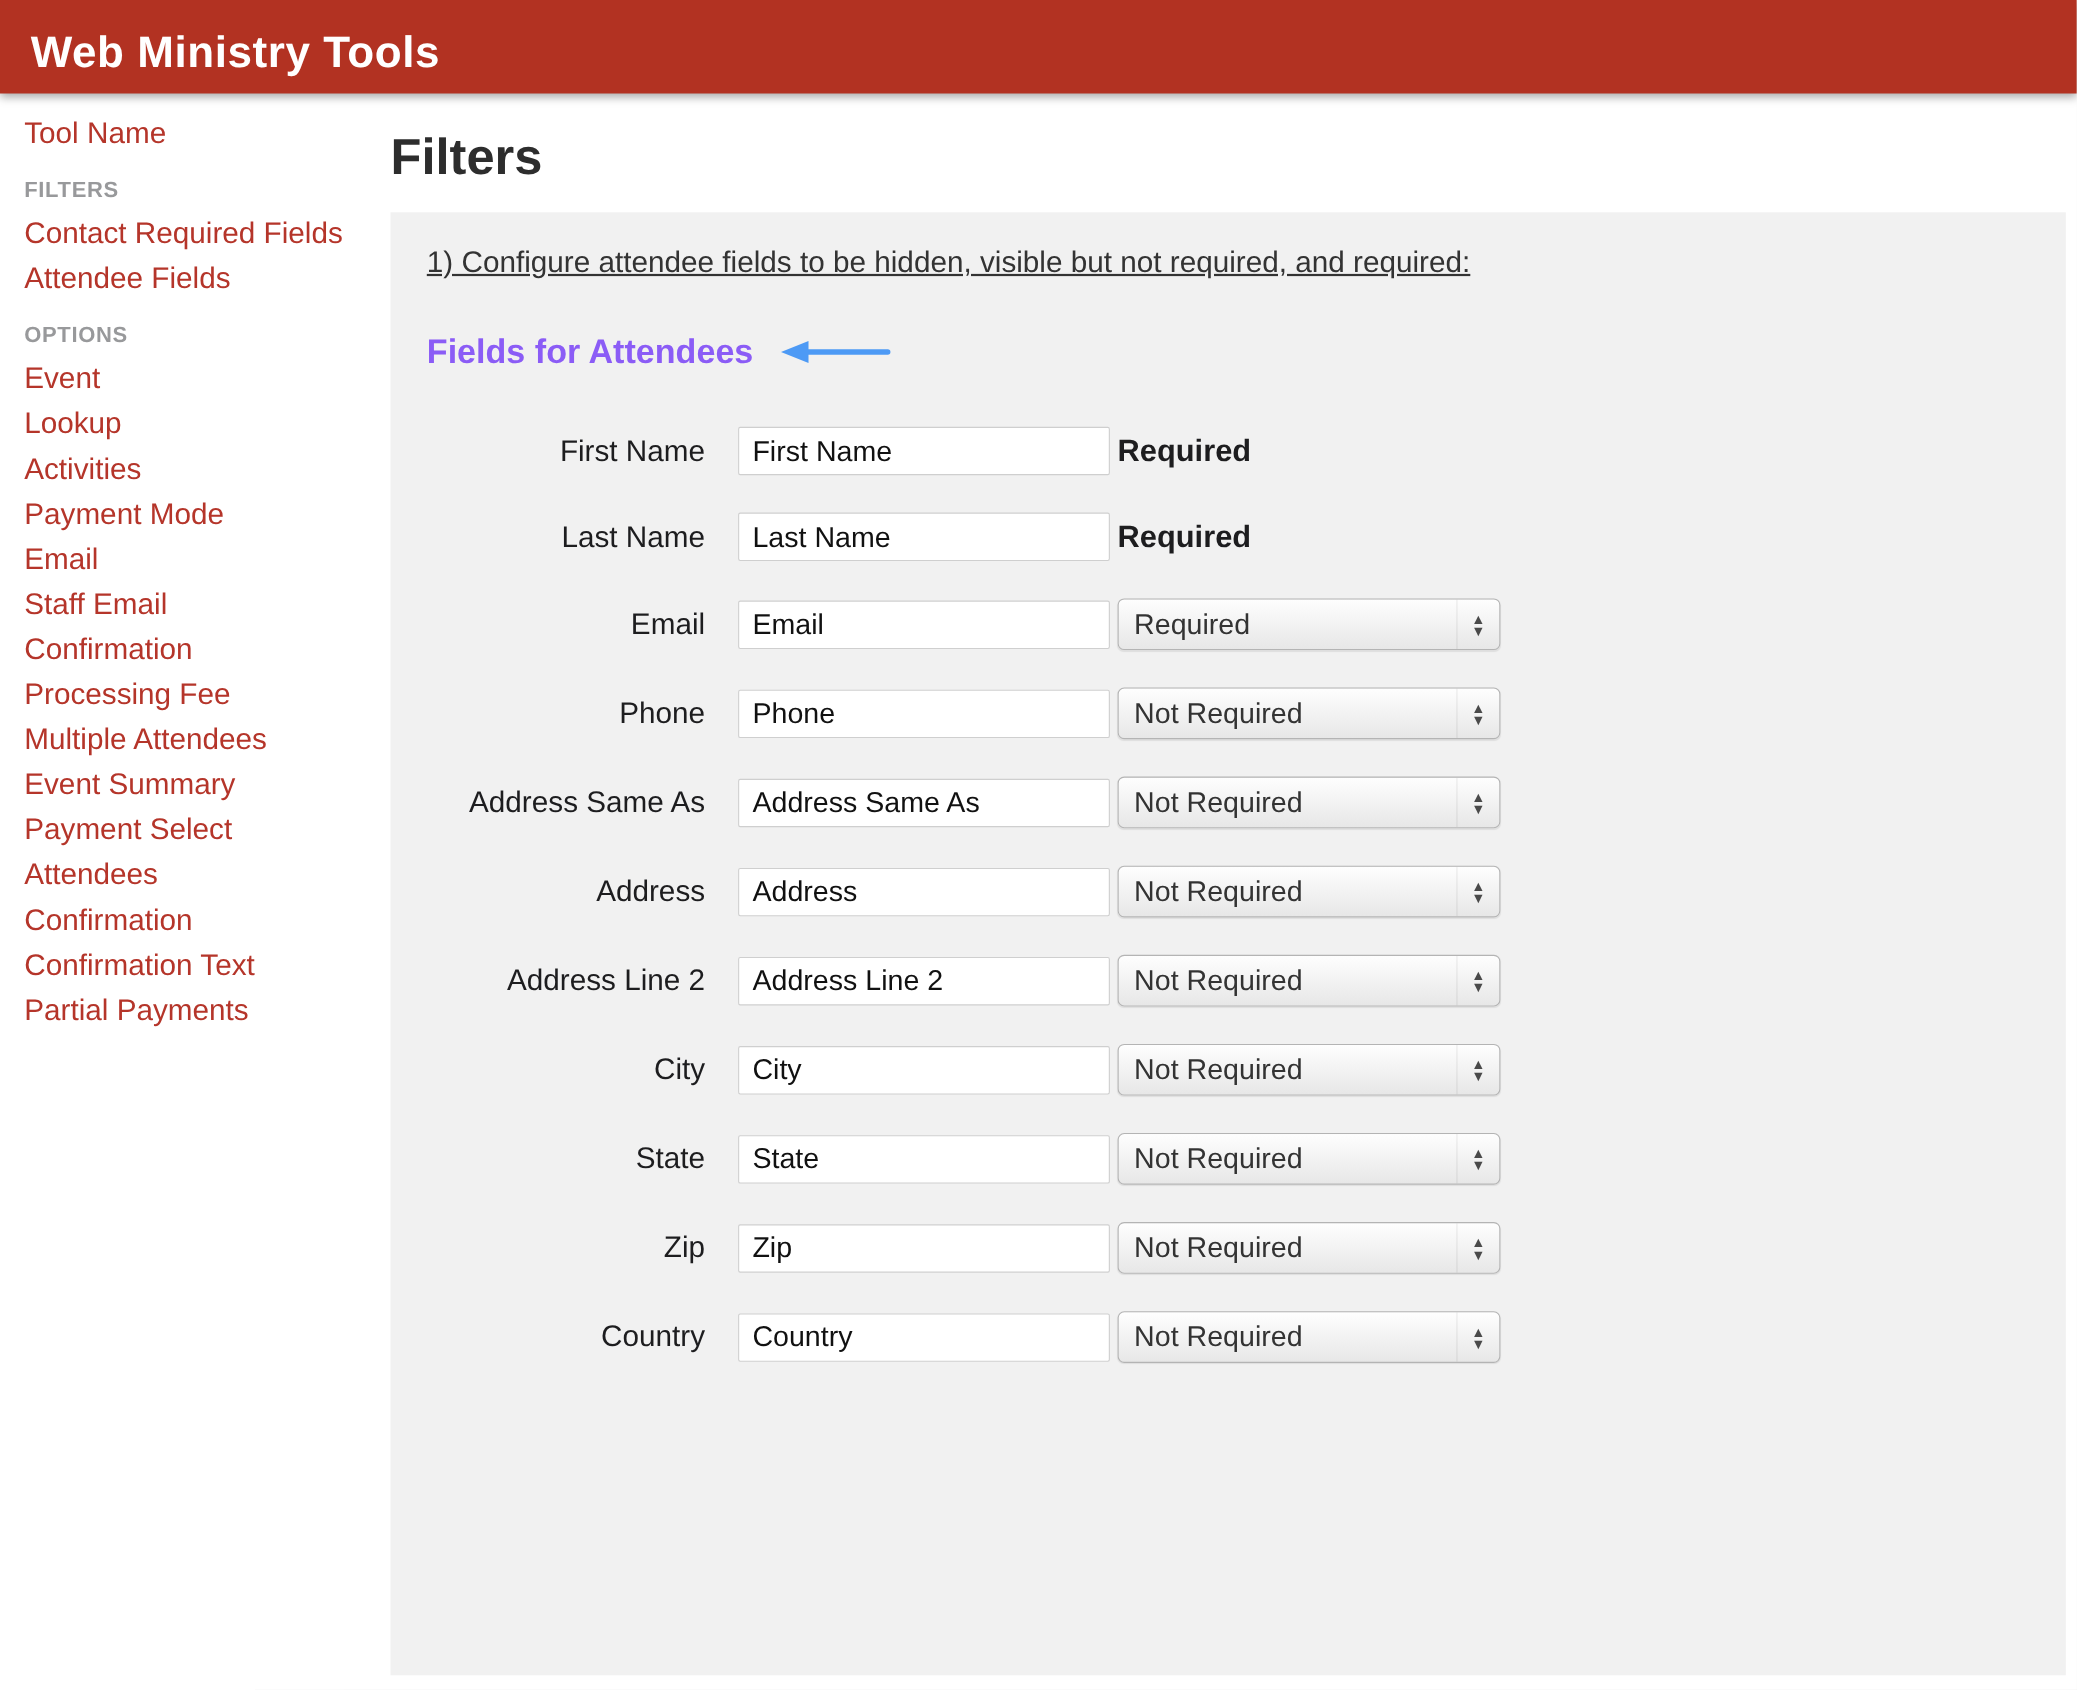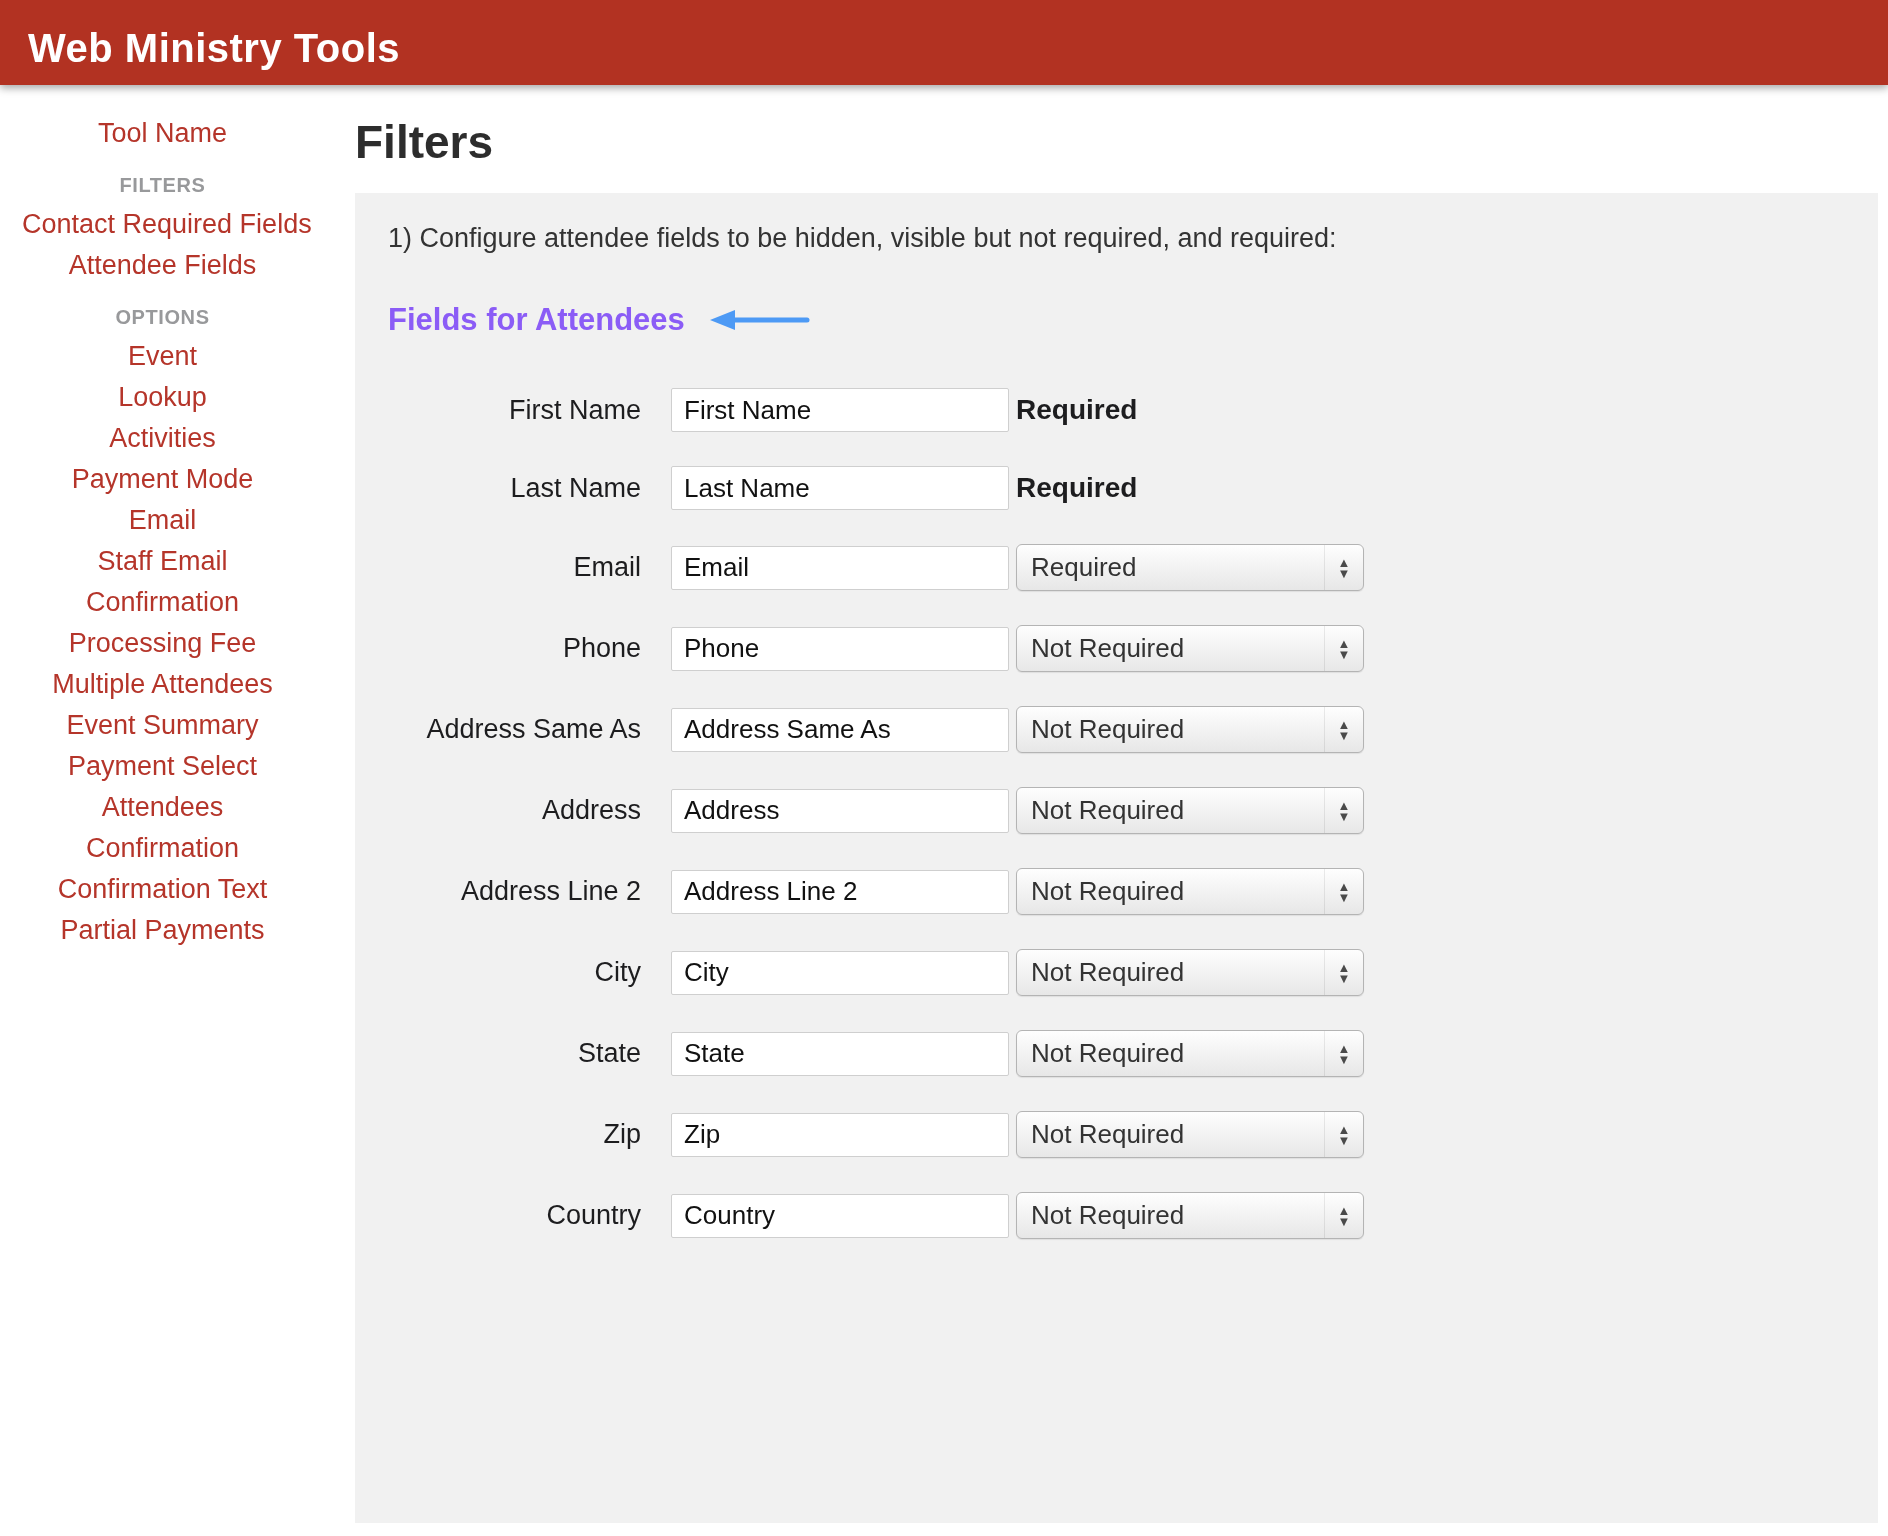--- a/index.html
+++ b/index.html
@@ -29,23 +29,22 @@
     letter-spacing: 0.5px;
     margin-top: 12px;
   }
 
   
   .sidebar {
     position: absolute;
     top: 85px; left: 0; bottom: 0;
     width: 313px;
     box-sizing: border-box;
-    padding: 28px 10px 0 22px;
+    padding: 16px 10px 0 22px;
     background: #ffffff;
-    text-align: center;
   }
   .side-link {
     display: block;
     color: var(--link-red, #b5352a);
     font-size: 27px;
     line-height: 41px;
     text-decoration: none;
     cursor: pointer;
     white-space: nowrap;
   }
@@ -74,20 +73,21 @@
     margin-right: 10px;
     background: var(--panel-gray, #f1f1f1);
     box-sizing: border-box;
     padding: 30px 40px 60px 33px;
     min-height: 1330px;
   }
   .instruction {
     font-size: 27px;
     color: #333333;
     margin: 0 0 48px 0;
+    text-decoration: underline;
   }
   .section-heading-row {
     display: flex;
     align-items: center;
     margin-bottom: 50px;
   }
   .section-heading {
     font-size: 31px;
     font-weight: bold;
     color: #8b5cf6;

